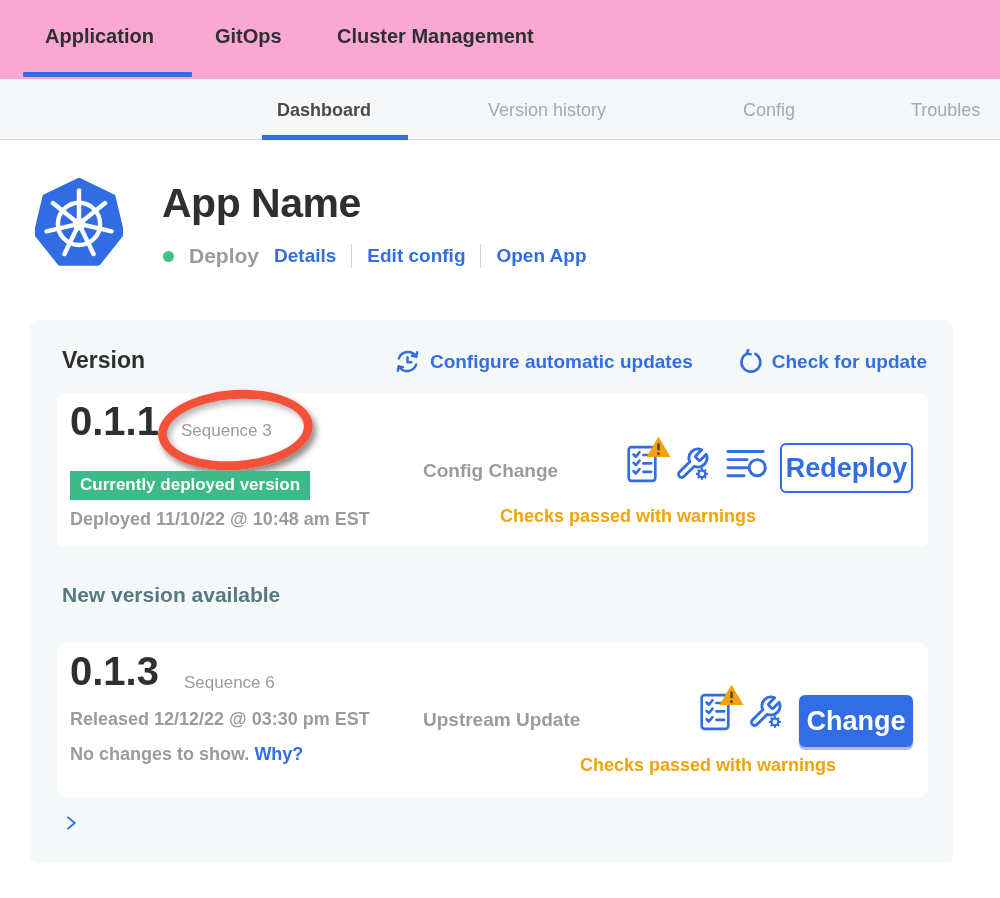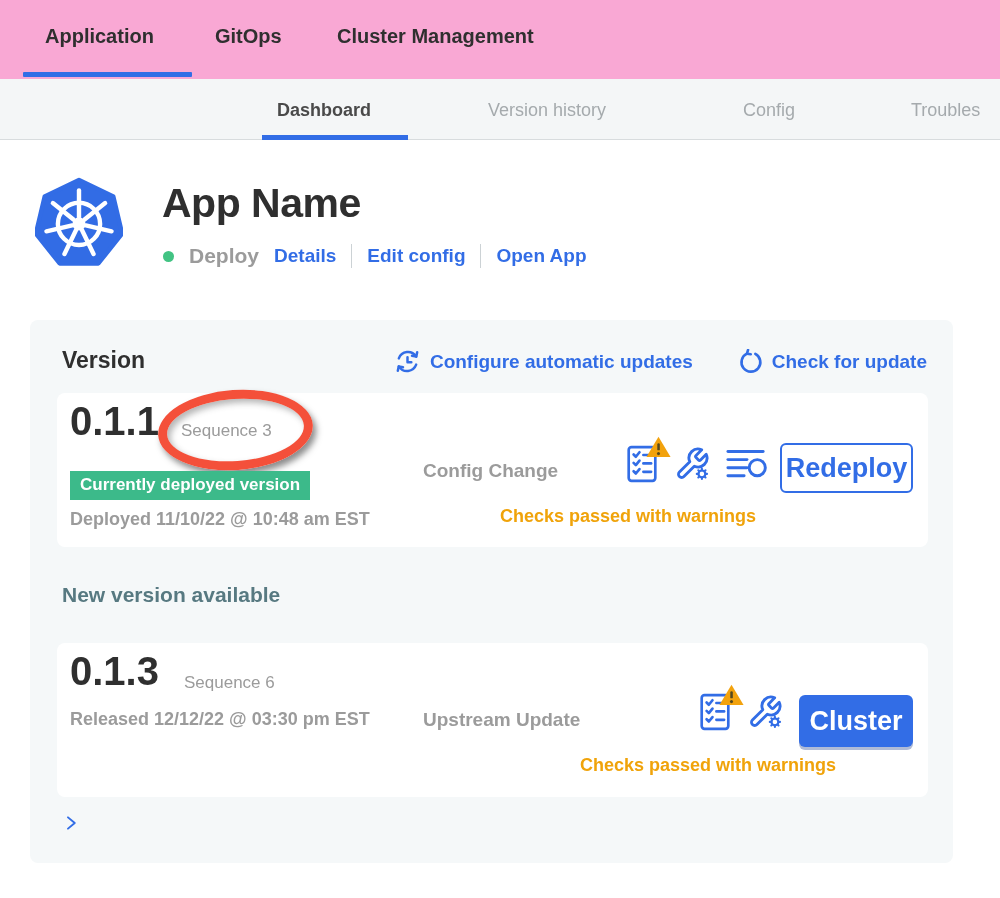--- a/index.html
+++ b/index.html
@@ -203,20 +203,24 @@
       <button class="action-btn outline">Redeploy</button>
       <div class="checks-status">Checks passed with warnings</div>
     </div>
 
     <div class="new-version-heading">New version available</div>
 
     <div class="vcard vcard2">
       <div class="vnum">0.1.3</div>
       <div class="vseq">Sequence 6</div>
       <div class="meta-line released-at">Released 12/12/22 @ 03:30 pm EST</div>
+      <div class="meta-line no-changes">
+        <span>No changes to show.</span>
+        <span class="why-link">Why?</span>
+      </div>
       <div class="change-type">Upstream Update</div>
 
       <div class="icon-row">
         <div class="check-composite">
           <svg width="34" height="42" viewBox="0 0 24 30" fill="none" stroke="#326de6" stroke-width="1.9" stroke-linecap="round" stroke-linejoin="round">
             <rect x="2.5" y="3" width="19" height="24" rx="2"></rect>
             <polyline points="6,8.2 7.6,9.8 10.2,6.6"></polyline>
             <line x1="13" y1="8.6" x2="18.5" y2="8.6"></line>
             <polyline points="6,14.2 7.6,15.8 10.2,12.6"></polyline>
             <line x1="13" y1="14.6" x2="18.5" y2="14.6"></line>
@@ -242,21 +246,21 @@
               <line x1="20.9" y1="18.6" x2="22" y2="18.6"></line>
               <line x1="16.2" y1="16.2" x2="17" y2="17"></line>
               <line x1="20.2" y1="20.2" x2="21" y2="21"></line>
               <line x1="16.2" y1="21" x2="17" y2="20.2"></line>
               <line x1="20.2" y1="17" x2="21" y2="16.2"></line>
             </g>
           </svg>
         </div>
       </div>
 
-      <button class="action-btn solid">Cluster</button>
+      <button class="action-btn solid">Change</button>
       <div class="checks-status">Checks passed with warnings</div>
     </div>
 
     <div class="see-all">
       <span>
         <svg width="18" height="22" viewBox="0 0 24 24" fill="none" stroke="#326de6" stroke-width="2.6" stroke-linecap="round" stroke-linejoin="round">
           <polyline points="8,4.5 17,12 8,19.5"></polyline>
         </svg>
       </span>
     </div>

